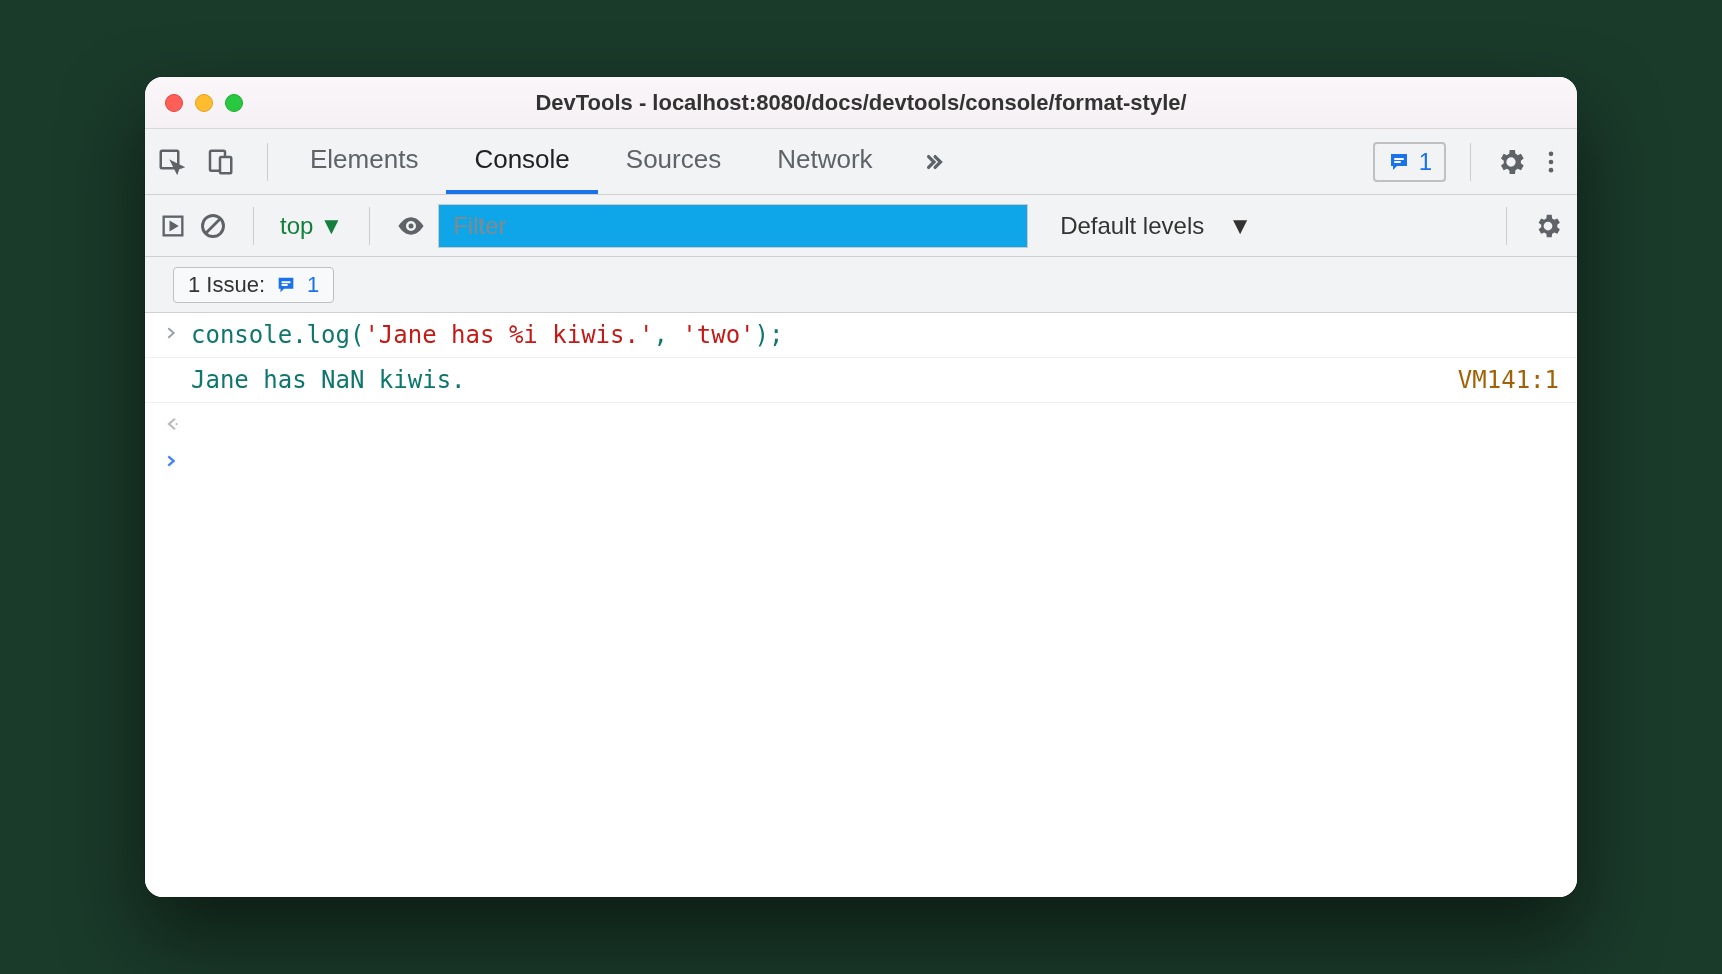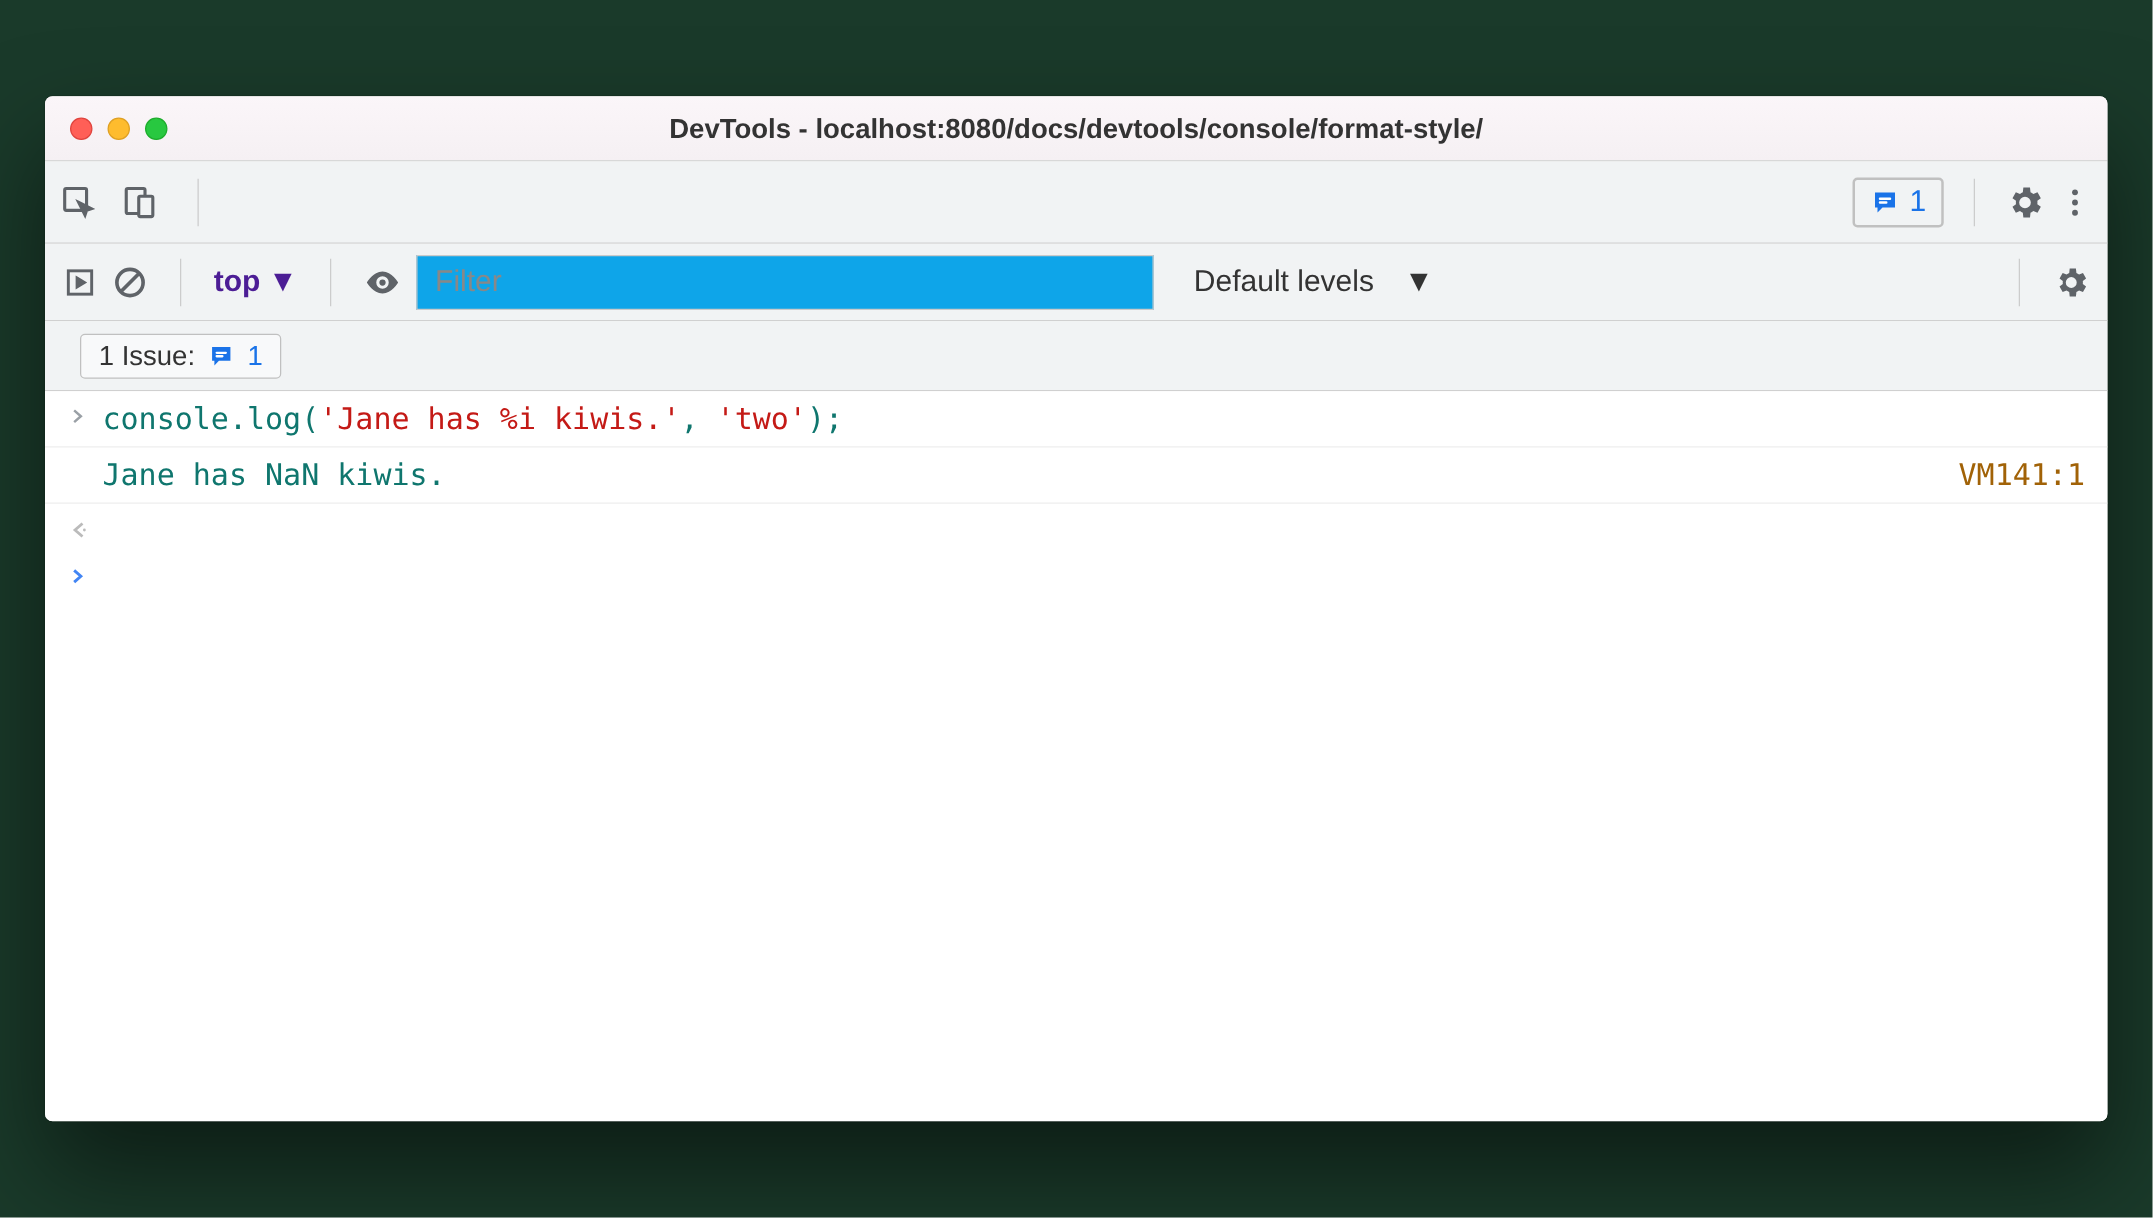--- a/index.html
+++ b/index.html
@@ -6,24 +6,24 @@
 body {
   background: #1a3a2a;
   font-family: -apple-system, BlinkMacSystemFont, "Segoe UI", Helvetica, Arial, sans-serif;
   width: 1722px;
   height: 974px;
   display: flex;
   align-items: center;
   justify-content: center;
 }
 .window {
-  width: 1650px;
+  width: 1432px;
   height: 820px;
   background: #fff;
-  border-radius: 6px;
+  border-radius: 18px;
   box-shadow: 0 40px 80px rgba(0,0,0,0.5), 0 0 0 1px rgba(0,0,0,0.1);
   overflow: hidden;
   display: flex;
   flex-direction: column;
 }
 .titlebar {
   height: 52px;
   background: linear-gradient(#fbf6f9, #f5f0f3);
   display: flex;
   align-items: center;
@@ -78,21 +78,21 @@
 .toolbar {
   height: 62px;
   background: #f1f3f4;
   border-bottom: 1px solid #d0d0d0;
   display: flex;
   align-items: center;
   padding: 0 14px;
   gap: 12px;
 }
 .tb-icon { color: #5f6368; cursor: pointer; display:flex; align-items:center; }
-.context-sel { display:flex; align-items:flex-start; gap:6px; font-size:24px; color:#4c1d95; cursor:pointer;font-weight:bold; }
+.context-sel { display:flex; align-items:flex-start; gap:6px; font-size:24px; color:#15803d; cursor:pointer; }
 .filter-input {
   height: 44px; flex: 0 0 590px; border: 1px solid #cacaca; background:#0ea5e9;
   font-size: 24px; padding: 0 14px; color: #333;
 }
 .filter-input::placeholder { color: #888; }
 .levels { display:flex; align-items:center; gap:24px; font-size:24px; color:#333; cursor:pointer; margin-left: 20px; }
 .issuebar {
   height: 56px;
   background: #f1f3f4;
   border-bottom: 1px solid #d0d0d0;
@@ -138,20 +138,31 @@
         </svg>
       </span>
       <span class="tb-icon">
         <svg width="30" height="30" viewBox="0 0 24 24" fill="none" stroke="#5f6368" stroke-width="2">
           <rect x="4" y="3" width="12" height="16" rx="1"></rect>
           <rect x="12" y="8" width="9" height="13" rx="1" fill="#f1f3f4"></rect>
         </svg>
       </span>
     </div>
     <div class="divider"></div>
+    <div class="tabs">
+      <div class="tab">Elements</div>
+      <div class="tab active">Console</div>
+      <div class="tab">Sources</div>
+      <div class="tab">Network</div>
+      <div class="more-tabs">
+        <svg width="26" height="26" viewBox="0 0 24 24" fill="none" stroke="#5f6368" stroke-width="3" stroke-linecap="round">
+            <path d="M7 7l5 5-5 5M13 7l5 5-5 5"></path>
+          </svg>
+      </div>
+    </div>
     <div class="tabbar-right">
       <div class="issue-badge">
         <svg width="24" height="24" viewBox="0 0 24 24">
           <path d="M4 4h16v12H10l-4 4v-4H4z" fill="#1a73e8"></path>
           <path d="M8 9h8M8 12h5" stroke="#fff" stroke-width="2" stroke-linecap="round"></path>
         </svg>
         <span>1</span>
       </div>
       <div class="divider"></div>
       <span class="gear">

